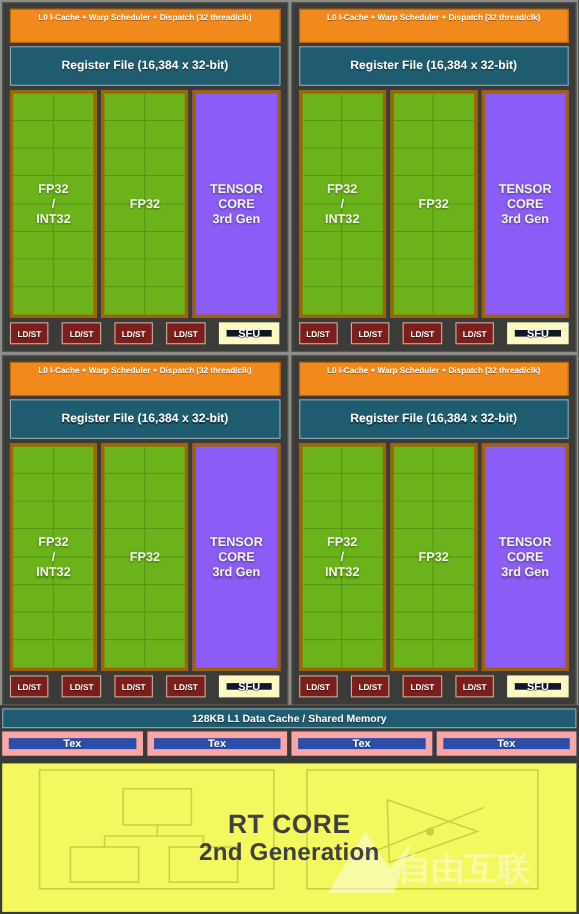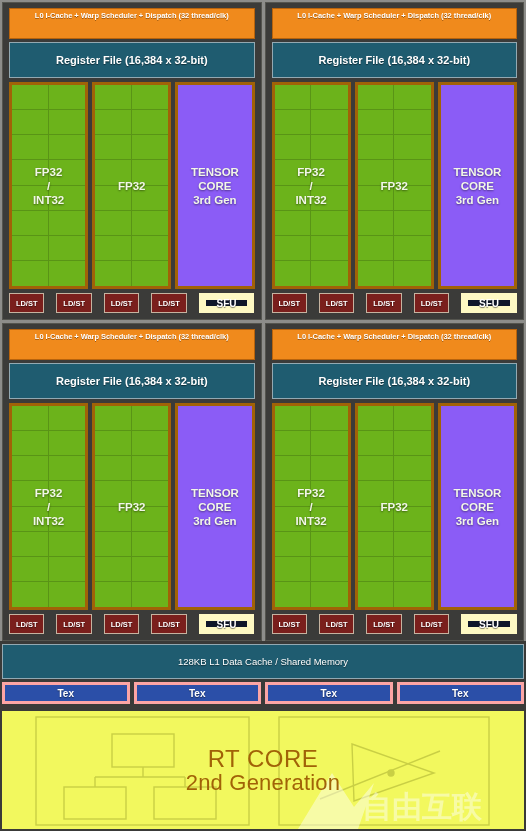--- a/index.html
+++ b/index.html
@@ -136,39 +136,39 @@
     font-weight:bold;
     display:flex; align-items:center; justify-content:center;
     text-shadow:0 1px 1px rgba(0,0,0,.5);
   }
 
   
   .l1 {
     margin:3px 2px 0 2px;
     background:#1f5c70;
     border:1px solid #93a9b2;
-    height:35px;
+    height:18px;
     color:#fff;
     font-size:9.5px;
-    font-weight:normal;
+    font-weight:bold;
     display:flex; align-items:center; justify-content:center;
     text-shadow:0 1px 1px rgba(0,0,0,.5);
   }
 
   
   .tex-row {
     margin:3px 2px 0 2px;
     display:flex;
     gap:4px;
     height:22px;
   }
   .tex {
     flex:1;
     background:#2b4fa8;
-    border:3px solid #fca5a5;
+    border:6px solid #fca5a5;
     color:#fff;
     font-size:10px;
     font-weight:bold;
     display:flex; align-items:center; justify-content:center;
     text-shadow:0 1px 1px rgba(0,0,0,.45);
   }
 
   
   .rt {
     margin:7px 2px 2px 2px;
@@ -176,22 +176,22 @@
     flex:1;
     position:relative;
     display:flex; align-items:center; justify-content:center;
     overflow:hidden;
   }
   .rt-art { position:absolute; inset:0; z-index:1; }
   .rt-wm  { position:absolute; inset:0; z-index:2; }
   .rt-text {
     position:relative; z-index:3;
     text-align:center;
-    color:#a16207;
-    font-weight:normal;
+    color:#404040;
+    font-weight:bold;
     line-height:1.05;
   }
   .rt-text .t1 { font-size:24px; display:block; letter-spacing:.5px; }
   .rt-text .t2 { font-size:22px; display:block; letter-spacing:.2px; }
 </style>
 </head>
 <body>
 
 <div class="chip">
 

